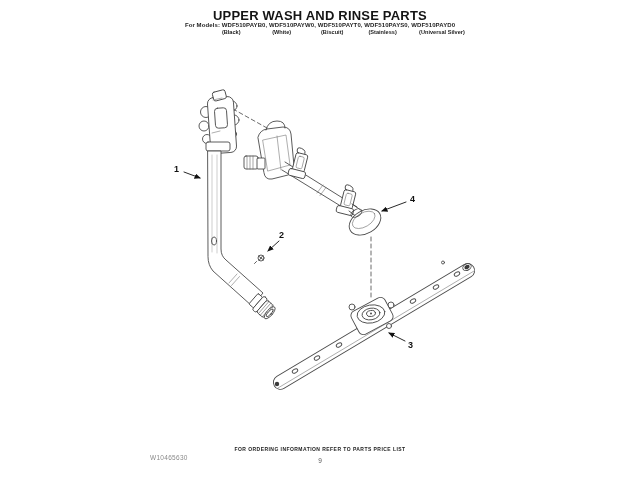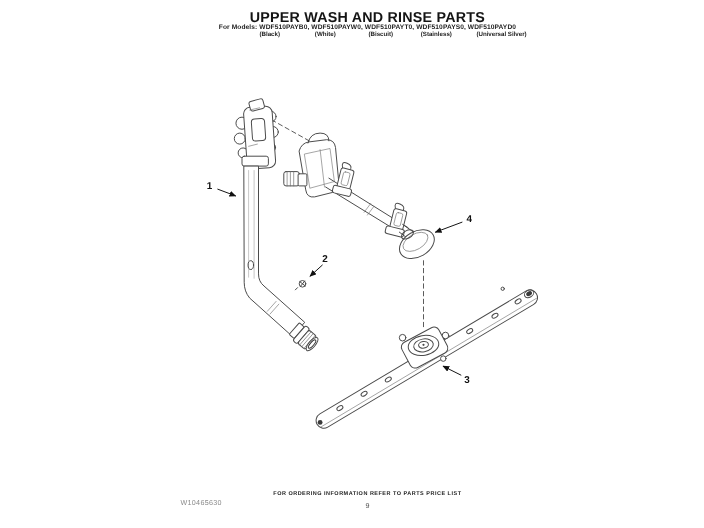--- a/index.html
+++ b/index.html
@@ -1,18 +1,18 @@
 <!DOCTYPE html>
 <html><head>
 <meta charset="utf-8">
 <style>
   html,body{margin:0;padding:0;background:#fff;}
   .page{
     position:relative;width:516px;height:480px;background:#ffffff;overflow:hidden;
-    font-family:"Liberation Sans",sans-serif;color:#111;margin-left:14px;
+    font-family:"Liberation Sans",sans-serif;color:#111;
   }
   .page-title{
     position:absolute;top:8px;left:0;width:640px;text-align:center;
     font-size:13px;font-weight:bold;letter-spacing:.2px;margin:0;color:#141414;
   }
   .models-line{
     position:absolute;top:22px;left:0;width:640px;text-align:center;
     font-size:6px;font-weight:bold;color:#1c1c1c;letter-spacing:.1px;
   }
   .colors-line{

